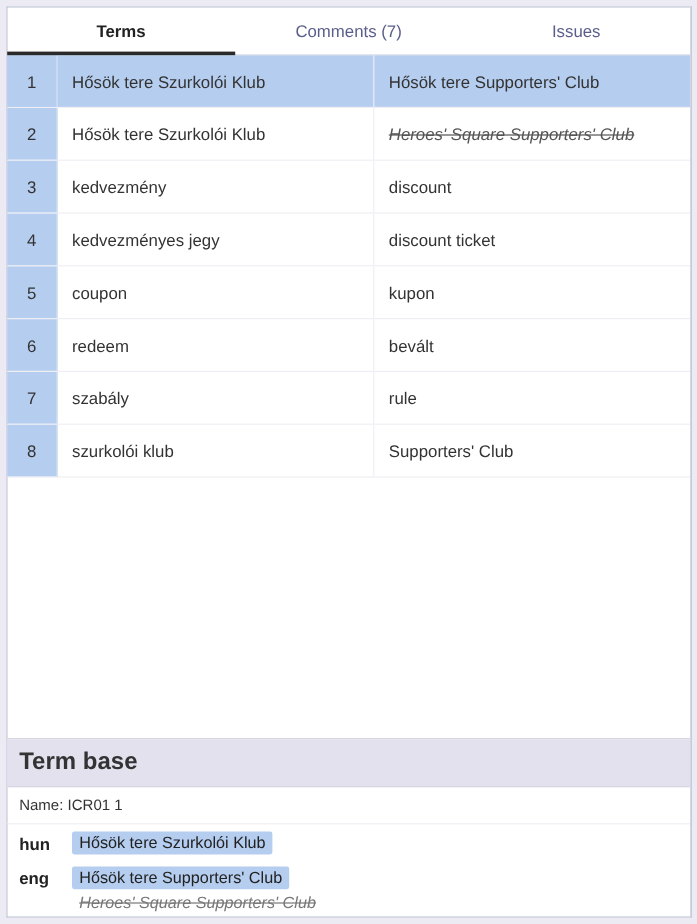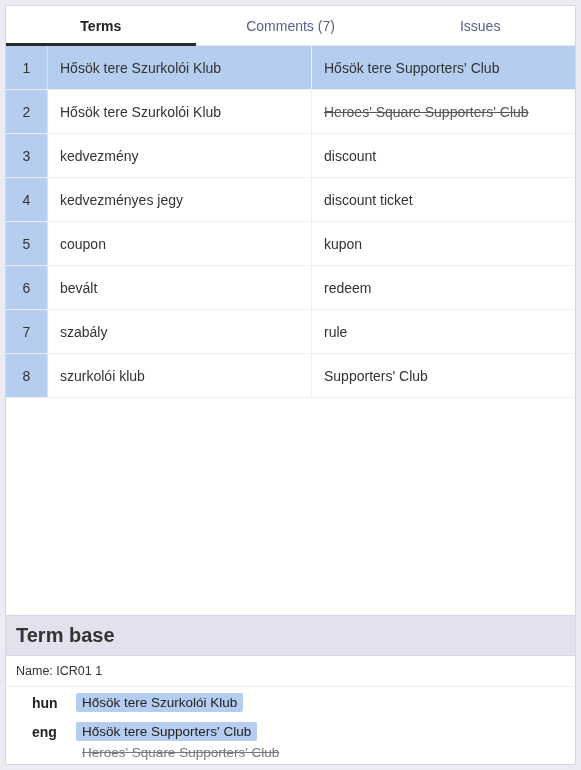--- a/index.html
+++ b/index.html
@@ -86,21 +86,21 @@
     display: flex;
     align-items: center;
     padding: 0 12px;
     font-size: 14px;
     color: #333;
     border-right: 1px solid #efeef4;
     overflow: hidden;
     white-space: nowrap;
   }
   .cell:last-child { border-right: none; }
-  .strike { text-decoration: line-through; color: #555; }
+  .strike { text-decoration: line-through; color: #555; font-style: italic; }
   
   .bottom {
     border-top: 1px solid #d8d6e4;
     background: #fff;
   }
   .panel-header {
     background: #e3e1ee;
     padding: 8px 10px;
     font-size: 20px;
     font-weight: 600;
@@ -112,21 +112,20 @@
     font-size: 12.5px;
     color: #333;
     border-bottom: 1px solid #efeef4;
   }
   .name-line b { font-weight: 400; }
   .lang-line {
     padding: 6px 28px 4px 10px;
     font-size: 14px;
     display: flex;
     align-items: flex-start;
-    margin-left: 16px;
   }
   .lang-code {
     width: 44px;
     font-weight: 600;
     color: #222;
     flex-shrink: 0;
     padding-top: 2px;
   }
   .chips {
     display: flex;
@@ -187,22 +186,22 @@
           <div class="cell">kedvezményes jegy</div>
           <div class="cell">discount ticket</div>
         </div>
         <div class="row">
           <div class="num">5</div>
           <div class="cell">coupon</div>
           <div class="cell">kupon</div>
         </div>
         <div class="row">
           <div class="num">6</div>
+          <div class="cell">redeem</div>
           <div class="cell">bevált</div>
-          <div class="cell">redeem</div>
         </div>
         <div class="row">
           <div class="num">7</div>
           <div class="cell">szabály</div>
           <div class="cell">rule</div>
         </div>
         <div class="row">
           <div class="num">8</div>
           <div class="cell">szurkolói klub</div>
           <div class="cell">Supporters' Club</div>

